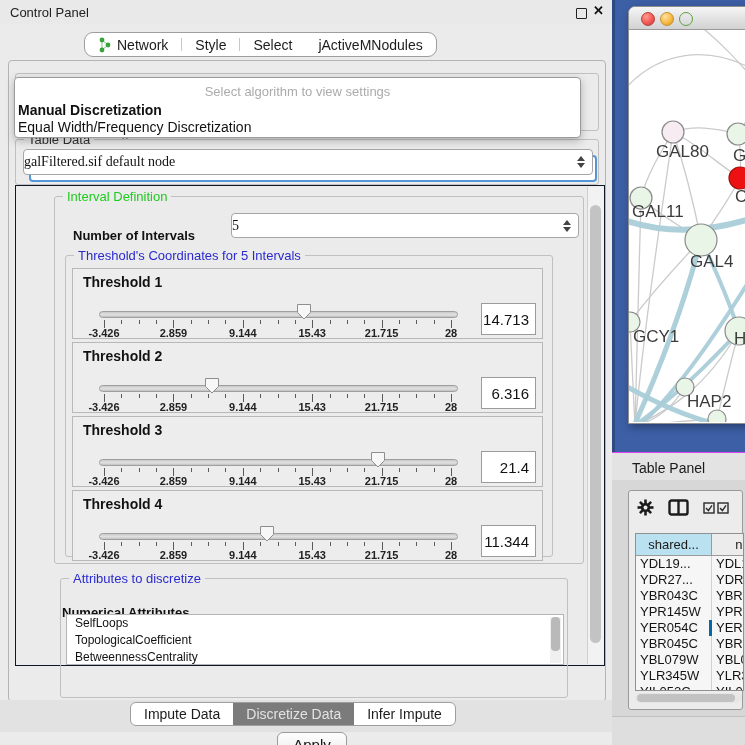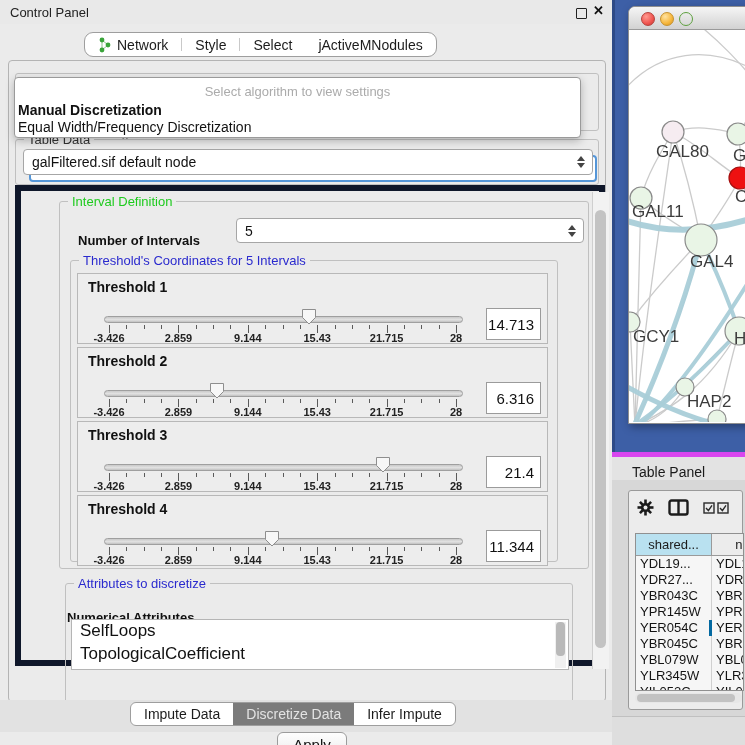--- a/index.html
+++ b/index.html
@@ -19,38 +19,38 @@
   .tab.selected{background:#7b7b7b;color:#e3e3e3;}
   .tabsep{width:1px;background:#c9c9c9;margin:5px 0;}
   #top-tabs{left:84px;top:32px;border-radius:9px;}
   #bottom-tabs{left:130px;top:702px;height:24px;}
   
   #cp-content{left:8px;top:60px;width:596px;height:640px;background:#ebebeb;
               border:1px solid #b4b4b4;border-radius:4px;}
   .group{border:1px solid #c0c0c0;border-radius:3px;box-sizing:border-box;}
   .group-label{position:absolute;top:-8px;left:8px;background:#ebebeb;padding:0 4px;font-size:13px;}
   .combo{background:#fff;border:1px solid #a6a6a6;border-radius:4px;box-sizing:border-box;
-         font-size:14px;display:flex;align-items:center;padding-left:8px;color:#111;}
+         font-size:14px;display:flex;align-items:center;color:#111;font-family:Liberation Serif, serif;}
   .combo .spin{margin-left:auto;margin-right:7px;display:flex;flex-direction:column;gap:2px;}
   .combo .spin i{width:0;height:0;border-left:4px solid transparent;border-right:4px solid transparent;}
   .combo .spin i.up{border-bottom:5px solid #444;}
   .combo .spin i.dn{border-top:5px solid #444;}
   #disc-group{left:6px;top:12px;width:584px;height:58px;}
   #disc-label{left:20px;top:64px;font-size:13px;color:#777;}
   #algo-combo{left:20px;top:94px;width:568px;height:27px;border:2px solid #5596d8;}
   
   #algo-popup{left:5px;top:16px;width:565px;height:59px;background:#fff;border:1px solid #9a9a9a;
               border-radius:4px;box-shadow:0 3px 8px rgba(0,0,0,.25);z-index:5;}
   #popup-hint{left:0;top:6px;width:100%;text-align:center;font-size:13px;color:#ababab;}
   .popup-opt{left:3px;font-size:14px;color:#111;white-space:nowrap;}
   
   #tabledata-group{left:6px;top:78px;width:584px;height:46px;}
   #tabledata-combo{left:14px;top:88px;width:570px;height:26px;}
   
-  #scrollpane{left:6px;top:124px;width:590px;height:481px;border:6px solid #0f172a;box-sizing:border-box;}
+  #scrollpane{left:6px;top:124px;width:590px;height:481px;border:1px solid #0f172a;box-sizing:border-box;}
   #vscroll{left:571px;top:1px;width:16px;height:477px;background:#f2f2f2;border-left:1px solid #cfcfcf;}
   #vscroll .thumb{position:absolute;left:2px;top:18px;width:11px;height:438px;background:#c3c3c3;border-radius:6px;}
   #interval-group{left:38px;top:10px;width:530px;height:368px;}
   .green{color:#1ecb1e;}
   .blue{color:#2a2ace;}
   .boldlbl{font-weight:bold;font-size:13px;color:#111;margin-top:9px;}
   #numint-label{left:18px;top:22px;}
   #numint-combo{left:176px;top:16px;width:348px;height:25px;}
   #thr-group{left:10px;top:58px;width:488px;height:302px;}
   .th-panel{position:absolute;left:6px;width:471px;height:71px;background:#ededed;
@@ -63,38 +63,38 @@
   .th-ticks i{position:absolute;top:0;width:1px;background:#5a5a5a;}
   .th-labels{position:absolute;left:31px;top:58px;width:347px;height:12px;}
   .th-labels span{position:absolute;transform:translateX(-50%);font-size:11px;font-weight:bold;color:#222;white-space:nowrap;}
   .th-value{position:absolute;left:408px;top:34px;width:55px;height:32px;background:#fff;
             border:1px solid #9b9b9b;box-sizing:border-box;font-size:15px;color:#111;
             display:flex;align-items:center;justify-content:flex-end;padding-right:6px;}
   #attr-group{left:44px;top:392px;width:508px;height:120px;}
   #attr-sub{left:46px;top:410px;}
   #attr-list{left:50px;top:428px;width:498px;height:51px;background:#fff;border:1px solid #b5b5b5;
              box-sizing:border-box;overflow:hidden;}
-  .attr-item{font-size:17px;color:#111;padding:1px 0 2px 8px;white-space:nowrap;}
+  .attr-item{font-size:12px;color:#111;padding:1px 0 2px 8px;white-space:nowrap;}
   #attr-scroll{position:absolute;right:2px;top:2px;width:11px;height:46px;background:#f0f0f0;}
   #attr-scroll i{position:absolute;left:1px;top:0;width:9px;height:34px;background:#b9b9b9;border-radius:4px;}
   
   #bottom-band{left:0;top:700px;width:612px;height:32px;background:#e2e2e2;}
   #apply-btn{left:268px;top:671px;width:68px;height:22px;background:linear-gradient(#fefefe,#ececec);
              border:1px solid #9c9c9c;border-radius:6px;font-size:15px;color:#111;
              display:flex;align-items:center;justify-content:center;}
   
   #desktop{left:612px;top:0;width:133px;height:452px;background:#3d5fa6;border-left:3px solid #2d4a87;}
   #net-window{left:628px;top:6px;width:150px;height:416px;background:#fff;border:1px solid #8f8f8f;
               border-radius:7px 7px 0 0;box-shadow:2px 3px 8px rgba(0,0,0,.35);}
   #net-titlebar{left:0;top:0;width:100%;height:22px;background:linear-gradient(#f5f5f5,#d2d2d2);
                 border-bottom:1px solid #9a9a9a;border-radius:7px 7px 0 0;}
   .tl{position:absolute;top:5px;width:12px;height:12px;border-radius:50%;}
   #net-canvas{left:0;top:23px;width:148px;height:392px;overflow:hidden;background:#fff;}
   
-  #tp-strip{left:612px;top:452px;width:133px;height:28px;background:#e3e3e3;border-top:5px solid #d946ef;}
+  #tp-strip{left:612px;top:452px;width:133px;height:28px;background:#e3e3e3;border-top:1px solid #d946ef;}
   #tp-title{left:20px;top:7px;font-size:14px;color:#1a1a1a;}
   #tp-body{left:612px;top:480px;width:133px;height:265px;background:#d7d7d7;}
   #tp-card{left:16px;top:10px;width:113px;height:218px;background:#ececec;border:1px solid #9a9a9a;
            border-radius:3px;}
   .tp-toolbar{position:absolute;left:8px;top:8px;display:flex;align-items:center;gap:14px;}
   #tp-grid{position:absolute;left:6px;top:42px;width:107px;height:156px;overflow:hidden;
            border:1px solid #909090;background:#f6f6f6;}
   .tp-hrow{display:flex;height:21px;border-bottom:1px solid #9a9a9a;font-size:13px;}
   .tp-hcell{box-sizing:border-box;border-right:1px solid #9a9a9a;display:flex;align-items:center;
             justify-content:center;overflow:hidden;white-space:nowrap;background:#ececec;}

